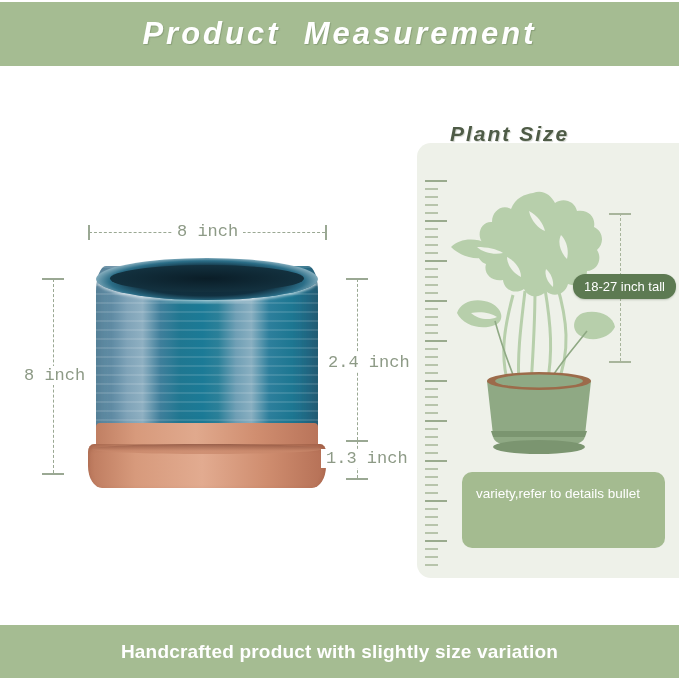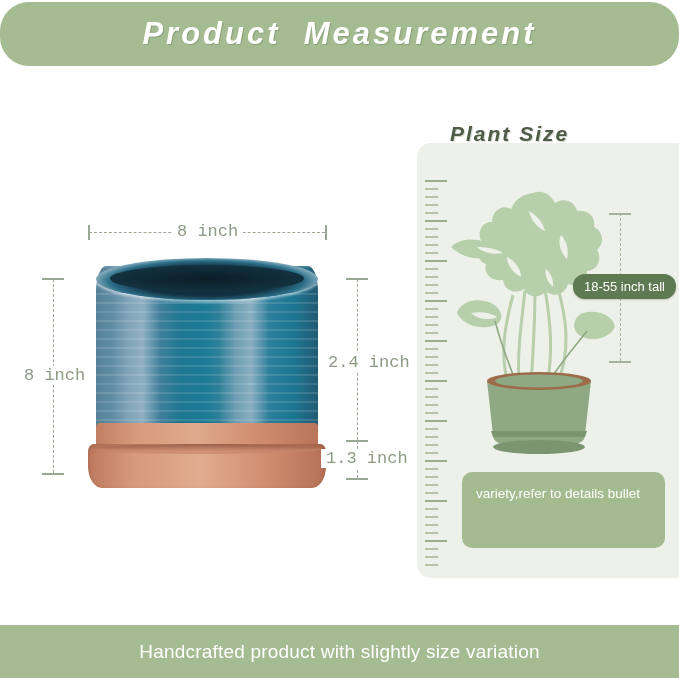--- a/index.html
+++ b/index.html
@@ -17,21 +17,20 @@
 
   
   .header-banner {
     position: absolute;
     left: 0; top: 2px;
     width: 679px; height: 64px;
     background: #a5bc92;
     display: flex;
     align-items: center;
     justify-content: center;
-    border-radius: 29px;
   }
   .header-title {
     color: #ffffff;
     font-size: 31px;
     font-weight: bold;
     font-style: italic;
     letter-spacing: 3px;
     text-shadow: 1px 1px 1px rgba(90,110,75,0.35);
     white-space: pre;
   }
@@ -42,21 +41,21 @@
     left: 0; top: 625px;
     width: 679px; height: 53px;
     background: #a5bc92;
     display: flex;
     align-items: center;
     justify-content: center;
   }
   .footer-text {
     color: #ffffff;
     font-size: 19px;
-    font-weight: normal;
+    font-weight: bold;
     letter-spacing: 0.2px;
   }
 
   
   .product-area {
     position: absolute;
     left: 0; top: 66px;
     width: 410px; height: 524px; font-family: Liberation Mono, monospace;
   }
 
@@ -391,21 +390,21 @@
     <ellipse cx="92" cy="196" rx="52" ry="9" fill="#9c6b4a"></ellipse>
     <ellipse cx="92" cy="196" rx="44" ry="6.5" fill="#8fa984"></ellipse>
     <path d="M44 246 L140 246 L138 252 L46 252 Z" fill="#7b9570"></path>
     <ellipse cx="92" cy="262" rx="46" ry="7" fill="#7b9570"></ellipse>
   </svg>
 
   <div class="pdim-cap" style="top:70px;"></div>
   <div class="pdim-line"></div>
   <div class="pdim-cap" style="top:218px;"></div>
 
-  <div class="badge">18-55 inch tall</div>
+  <div class="badge">18-27 inch tall</div>
 
   <div class="note-box">
     <div>variety,refer to details bullet</div>
   </div>
 </div>
 
 <div class="footer-banner">
   <div class="footer-text">Handcrafted product with slightly size variation</div>
 </div>
 

